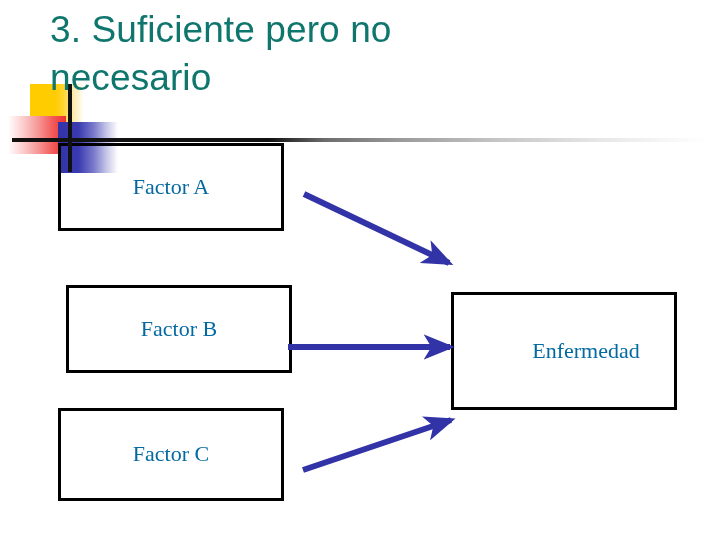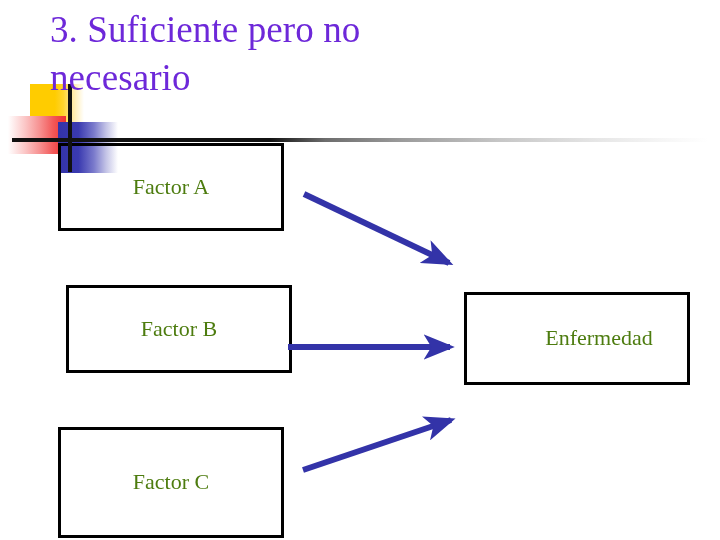--- a/index.html
+++ b/index.html
@@ -15,24 +15,24 @@
     overflow: hidden;
     font-family: "Liberation Sans", sans-serif;
   }
 
   
   #slide-title {
     position: absolute;
     left: 50px;
     top: 6px;
     width: 430px;
-    font-family: Liberation Serif, serif;
+    font-family: Liberation Sans, sans-serif;
     font-size: 37px;
     line-height: 48px;
-    color: #6d28d9;
+    color: #0f766e;
     font-weight: normal;
     letter-spacing: 0.1px;
     white-space: pre-line;
     z-index: 6;
   }
 
   
   .deco { position: absolute; }
 
   
@@ -103,29 +103,29 @@
     background: transparent;
     box-sizing: border-box;
     display: flex;
     align-items: center;
     justify-content: center;
     z-index: 4;
   }
   .node-label {
     font-family: "Liberation Serif", serif;
     font-size: 22px;
-    color: #4d7c0f;
+    color: #0369a1;
     line-height: 1.2;
     white-space: nowrap;
   }
 
   #box-factor-a { left: 58px;  top: 143px; width: 226px; height: 88px; }
   #box-factor-b { left: 66px;  top: 285px; width: 226px; height: 88px; }
-  #box-factor-c { left: 58px;  top: 427px; width: 226px; height: 111px; }
-  #box-enfermedad { left: 464px; top: 292px; width: 226px; height: 93px; padding-left: 44px; }
+  #box-factor-c { left: 58px;  top: 408px; width: 226px; height: 93px; }
+  #box-enfermedad { left: 451px; top: 292px; width: 226px; height: 118px; padding-left: 44px; }
 
   
   #arrow-layer {
     position: absolute;
     left: 0; top: 0;
     width: 720px; height: 540px;
     z-index: 5;
     pointer-events: none;
   }
 </style>

